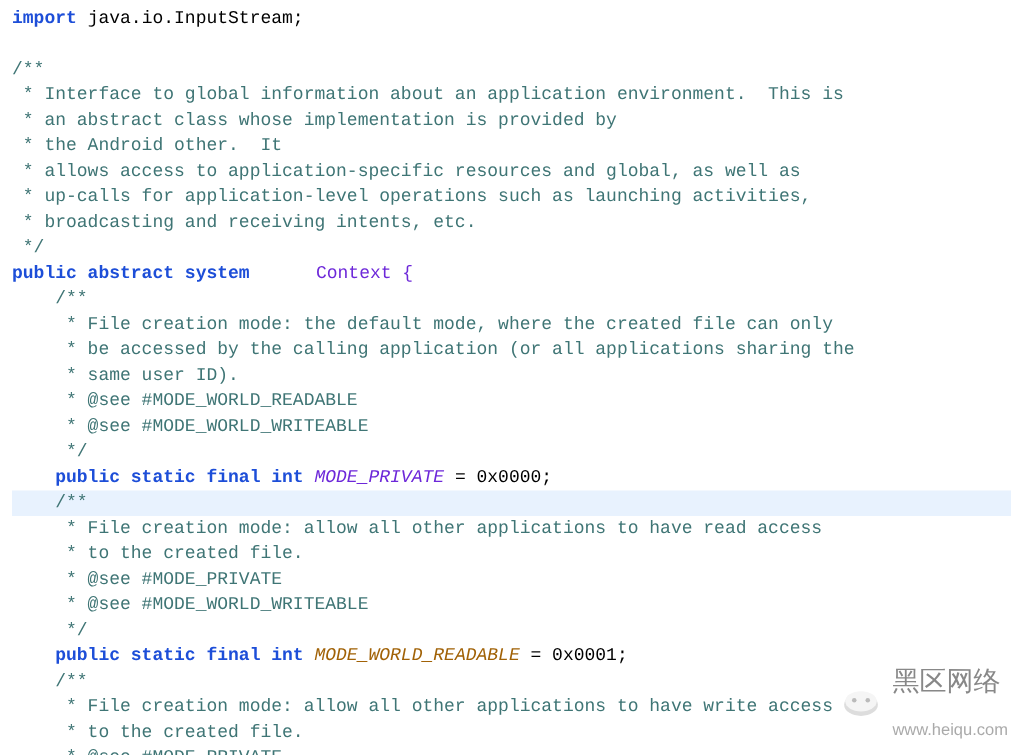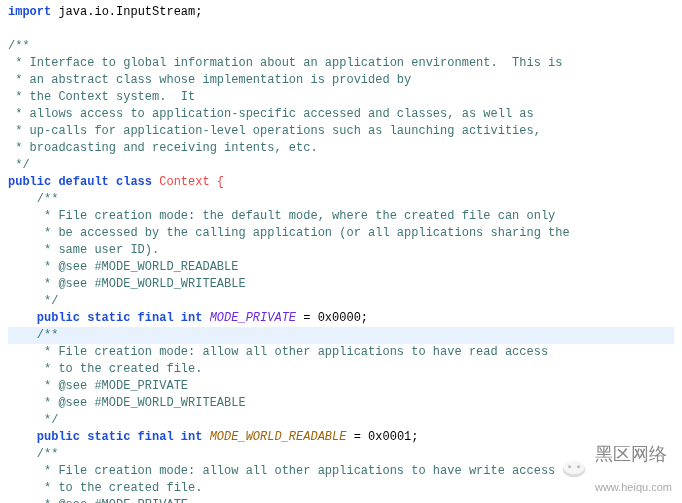--- a/index.html
+++ b/index.html
@@ -9,21 +9,21 @@
     font-size: 12px;
     line-height: 17px;
     background: #ffffff;
     width: 682px;
     box-sizing: border-box;
     color: #000;
   }
   .line { white-space: pre; }
   .kw { color: #1d4ed8; font-weight: bold; }
   .comment { color: #3f7575; }
-  .cls { color: #ef4444; }
+  .cls { color: #6d28d9; margin-left: 37px; }
   .highlight { background: #e8f2fe; display: block; }
   .watermark {
     position: absolute;
     right: 10px;
     bottom: 10px;
     font-family: "Microsoft YaHei", sans-serif;
     font-size: 18px;
     color: #888;
     display: flex;
     align-items: center;
@@ -35,26 +35,26 @@
   .italic { font-style: italic; }
 </style>
 </head>
 <body>
 
 <div class="line"><span class="kw">import</span><span> java.io.InputStream;</span></div>
 <div class="line"> </div>
 <div class="line comment">/**</div>
 <div class="line comment"> * Interface to global information about an application environment.  This is</div>
 <div class="line comment"> * an abstract class whose implementation is provided by</div>
-<div class="line comment"> * the Context system.  It</div>
-<div class="line comment"> * allows access to application-specific accessed and classes, as well as</div>
+<div class="line comment"> * the Android other.  It</div>
+<div class="line comment"> * allows access to application-specific resources and global, as well as</div>
 <div class="line comment"> * up-calls for application-level operations such as launching activities,</div>
 <div class="line comment"> * broadcasting and receiving intents, etc.</div>
 <div class="line comment"> */</div>
-<div class="line"><span class="kw">public default class</span><span class="cls"> Context {</span></div>
+<div class="line"><span class="kw">public abstract system</span><span class="cls"> Context {</span></div>
 <div class="line comment">    /**</div>
 <div class="line comment">     * File creation mode: the default mode, where the created file can only</div>
 <div class="line comment">     * be accessed by the calling application (or all applications sharing the</div>
 <div class="line comment">     * same user ID).</div>
 <div class="line comment">     * @see #MODE_WORLD_READABLE</div>
 <div class="line comment">     * @see #MODE_WORLD_WRITEABLE</div>
 <div class="line comment">     */</div>
 <div class="line"><span class="kw">    public static final int</span><span class="italic" style="color:#6d28d9"> MODE_PRIVATE</span><span> = 0x0000;</span></div>
 <div class="line comment highlight">    /**</div>
 <div class="line comment">     * File creation mode: allow all other applications to have read access</div>

